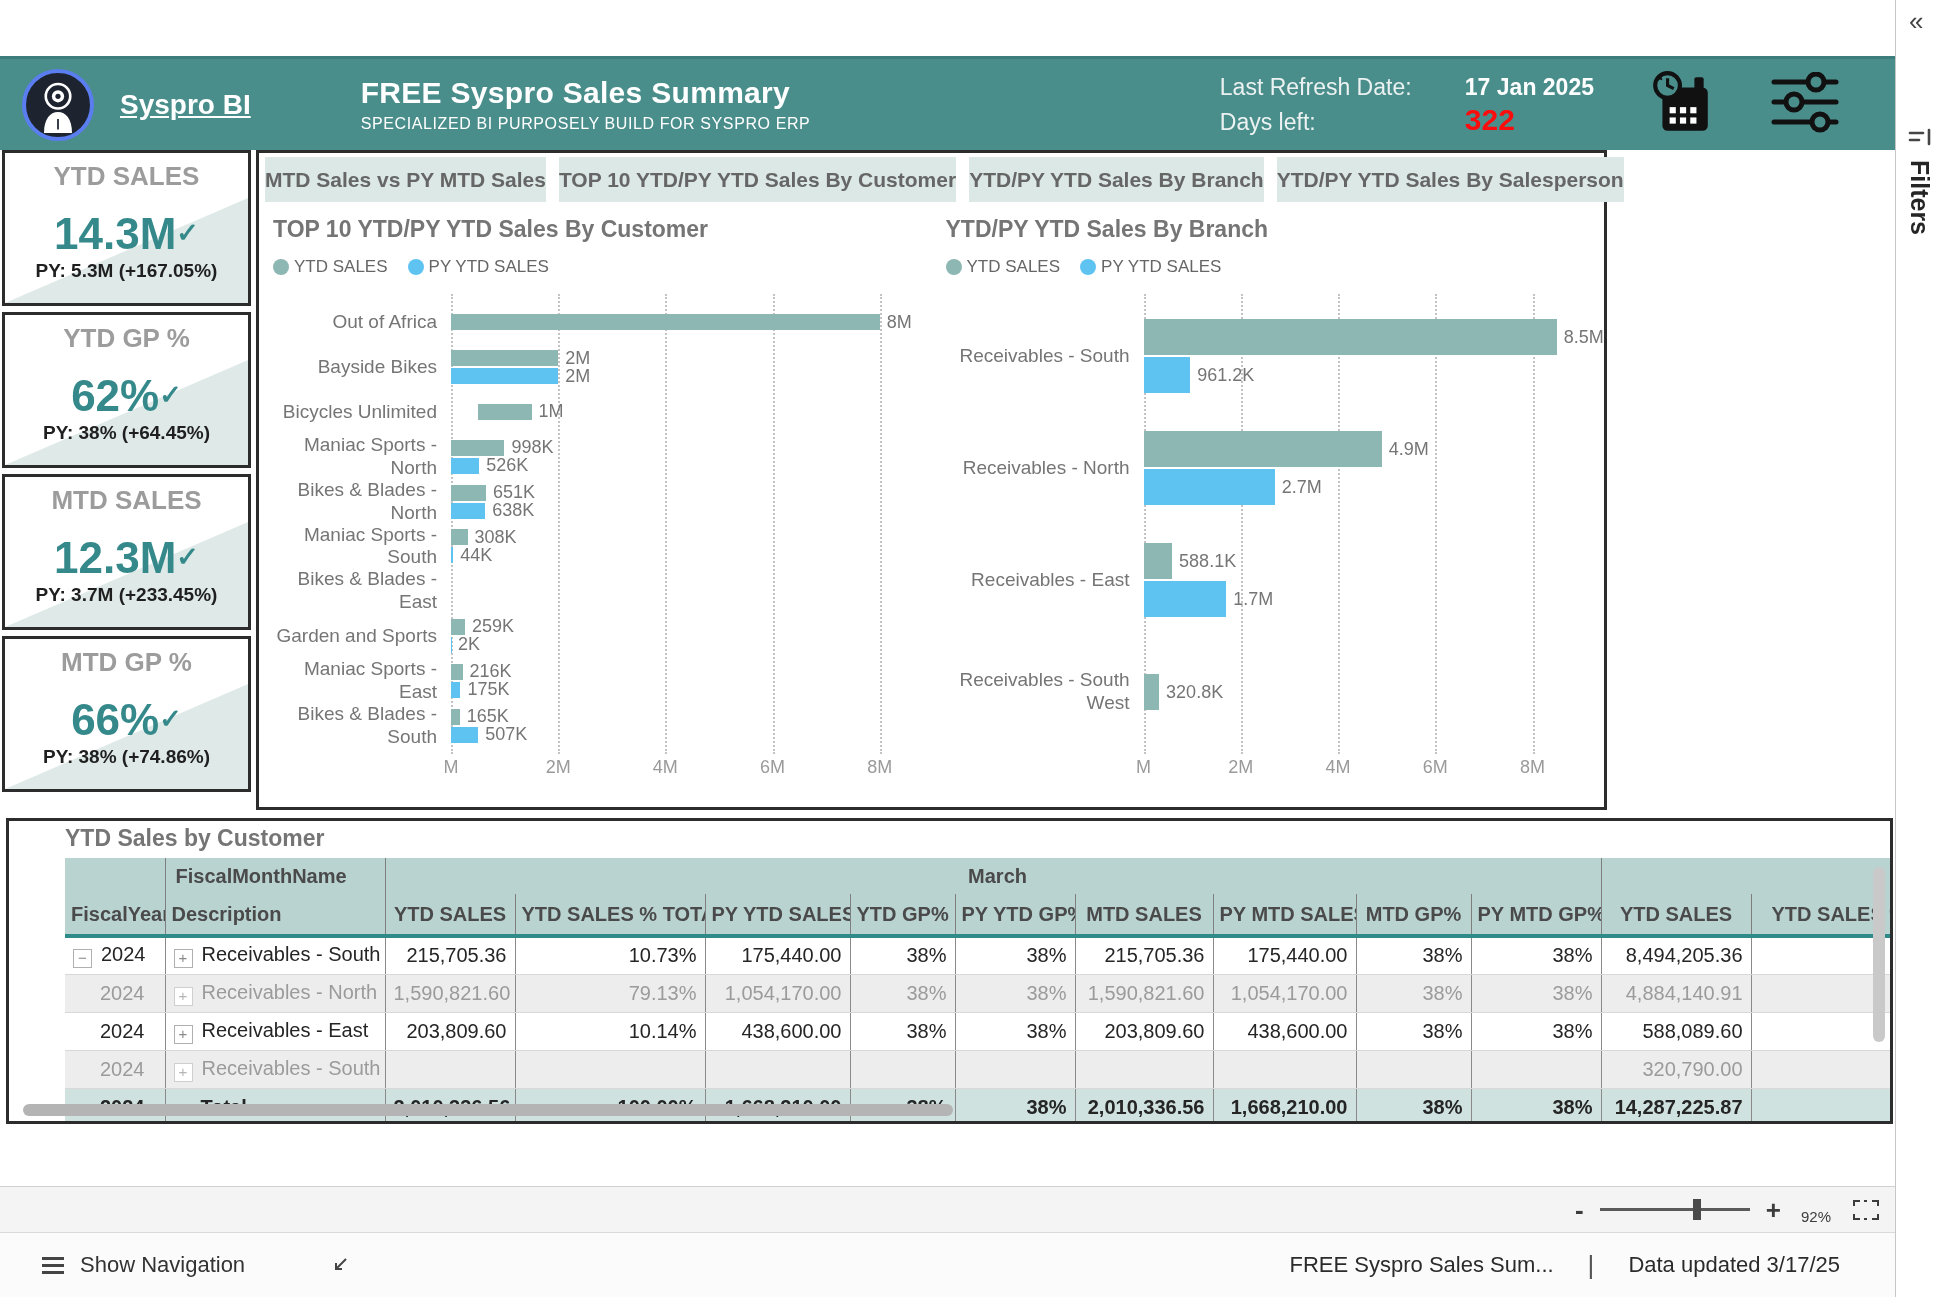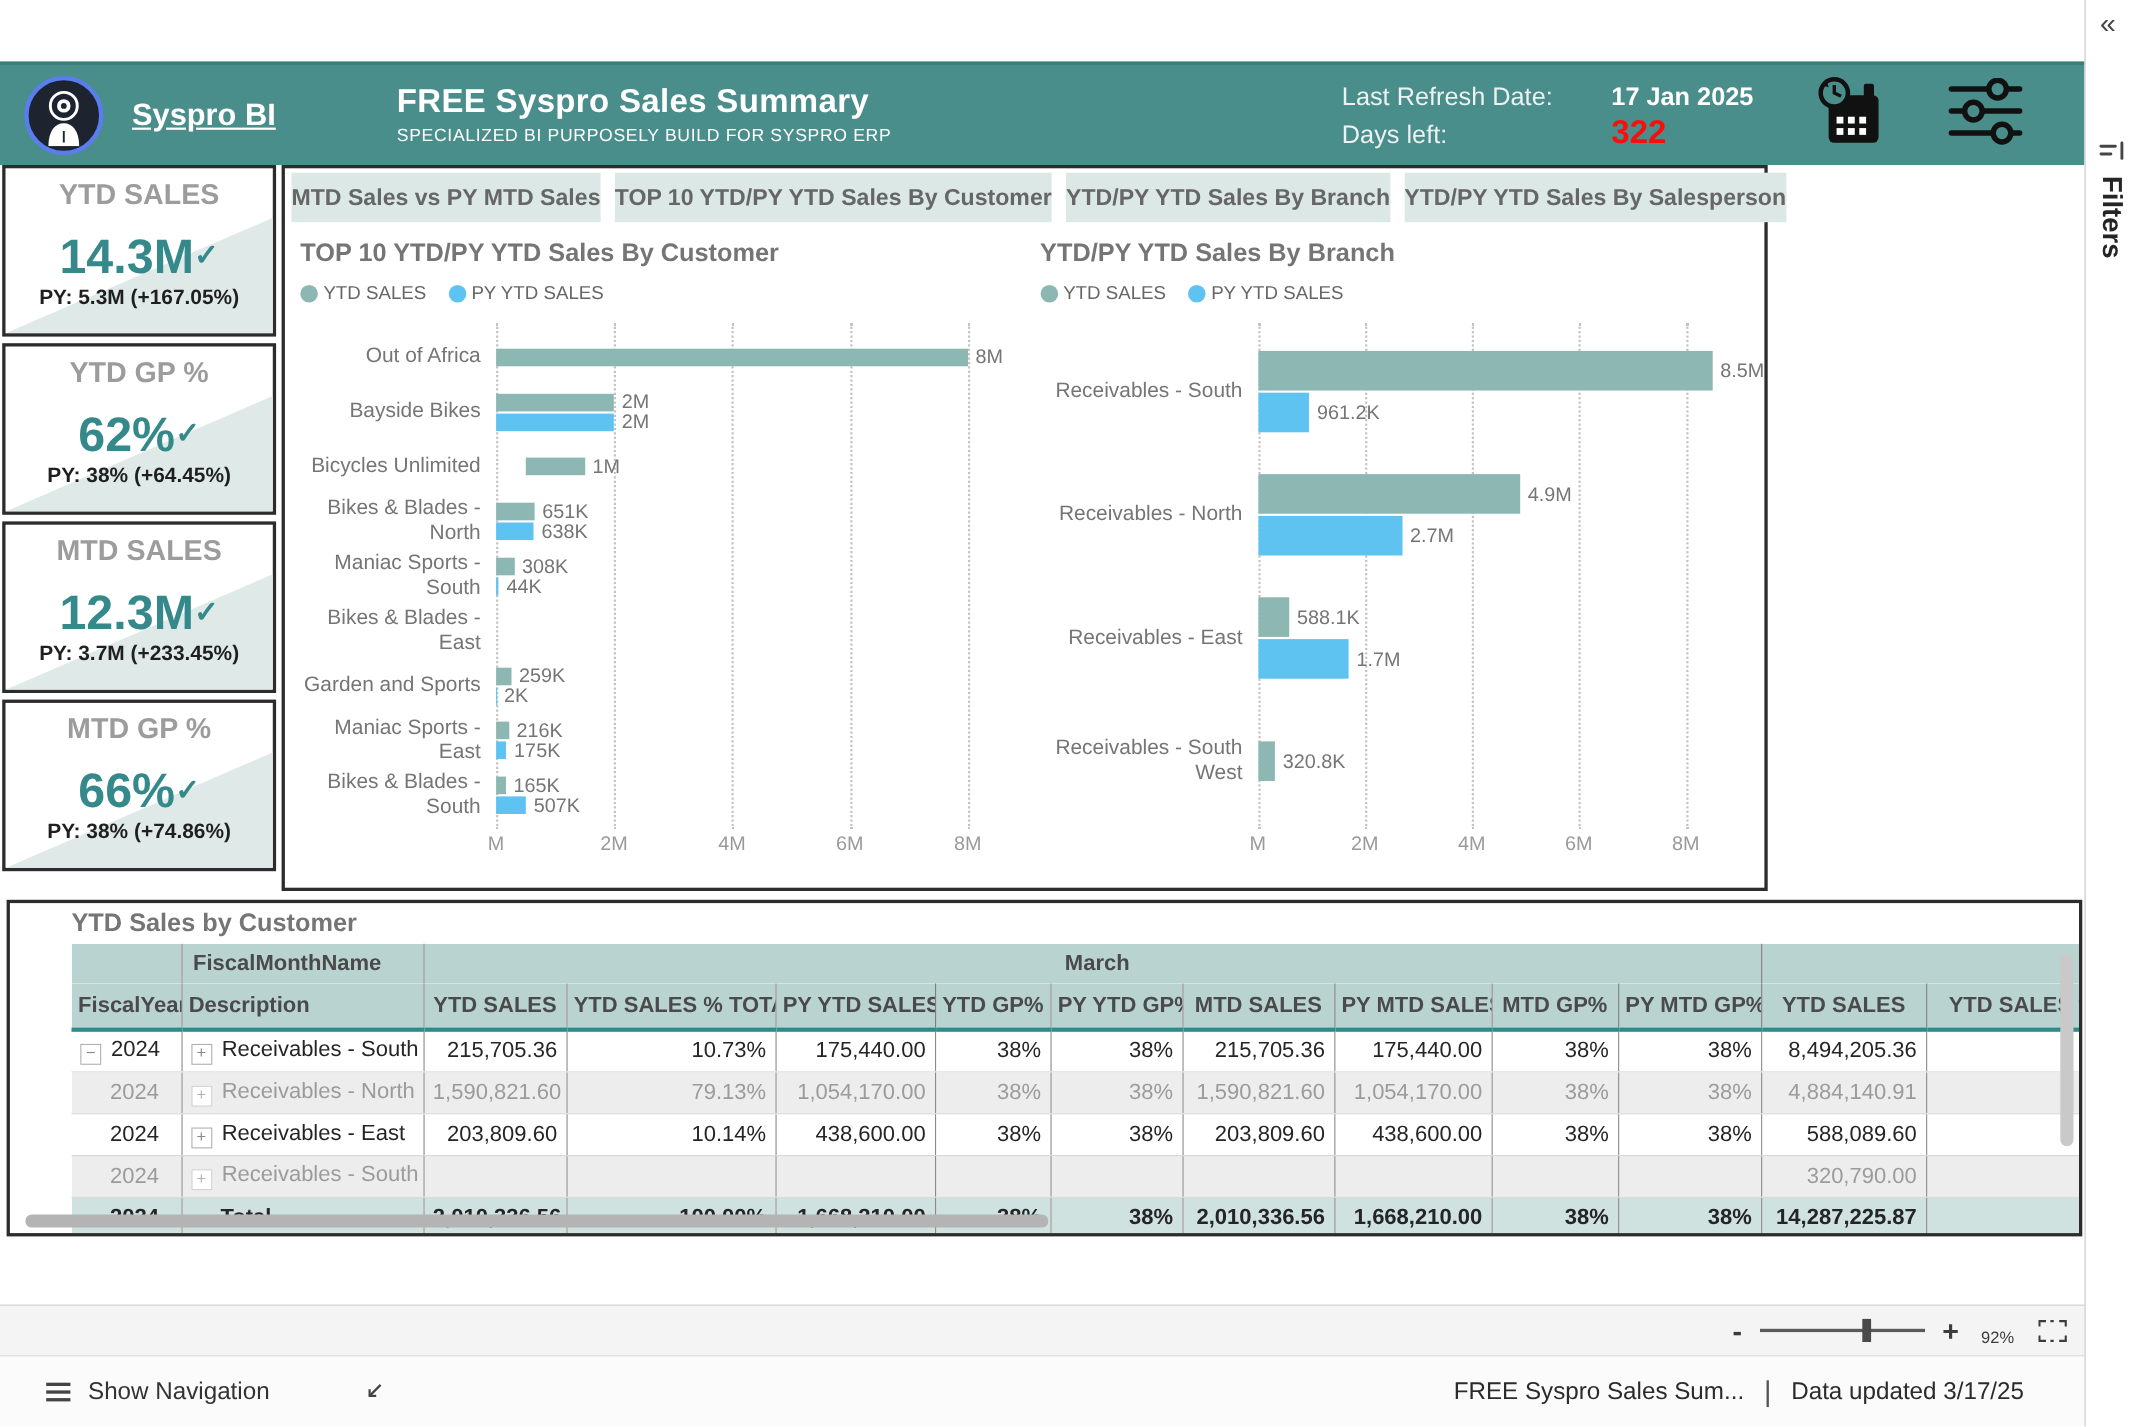--- a/index.html
+++ b/index.html
@@ -114,21 +114,21 @@
   .fullscreen-icon{cursor:pointer;margin-left:6px;display:flex;}
 
   
   .app-footer{position:absolute;left:0;top:1232px;width:1895px;height:65px;background:#fbfbfb;
     border-top:1px solid #dadada;display:flex;align-items:center;box-sizing:border-box;
     padding:0 55px 0 42px;font-size:22px;color:#333;}
   .hamburger{display:inline-flex;flex-direction:column;gap:4px;cursor:pointer;margin-right:16px;}
   .hamburger span{display:block;width:22px;height:3px;background:#444;}
   .show-nav-label{cursor:pointer;}
   .diag-icon{margin-left:85px;cursor:pointer;display:flex;}
-  .footer-right{margin-left:auto;display:flex;align-items:center;gap:18px;color:#2b2b2b;}
+  .footer-right{margin-left:auto;display:flex;align-items:center;gap:34px;color:#2b2b2b;}
   .footer-sep{color:#555;font-size:26px;}
 </style>
 </head>
 <body>
 
 <div class="screen">
 
   <div class="filter-strip">
     <div class="collapse-chevrons">«</div>
     <div class="filter-pane-icon">
@@ -269,20 +269,33 @@
                     <span class="blab">2M</span>
                   </div>
                 </div>
               </div>
               <div class="crow">
                 <div class="clab">Bicycles Unlimited</div>
                 <div class="czone">
                   <div class="bline" style="height: 16px; padding-left: 27px;">
                     <div class="bar s0" style="width: 11.5875%;"></div>
                     <span class="blab">1M</span>
+                  </div>
+                </div>
+              </div>
+              <div class="crow">
+                <div class="clab">Maniac Sports - North</div>
+                <div class="czone">
+                  <div class="bline" style="height: 16px;">
+                    <div class="bar s0" style="width: 11.5643%;"></div>
+                    <span class="blab">998K</span>
+                  </div>
+                  <div class="bline" style="height: 16px;">
+                    <div class="bar s1" style="width: 6.09502%;"></div>
+                    <span class="blab">526K</span>
                   </div>
                 </div>
               </div>
               <div class="crow">
                 <div class="clab">Bikes &amp; Blades - North</div>
                 <div class="czone">
                   <div class="bline" style="height: 16px;">
                     <div class="bar s0" style="width: 7.54345%;"></div>
                     <span class="blab">651K</span>
                   </div>

